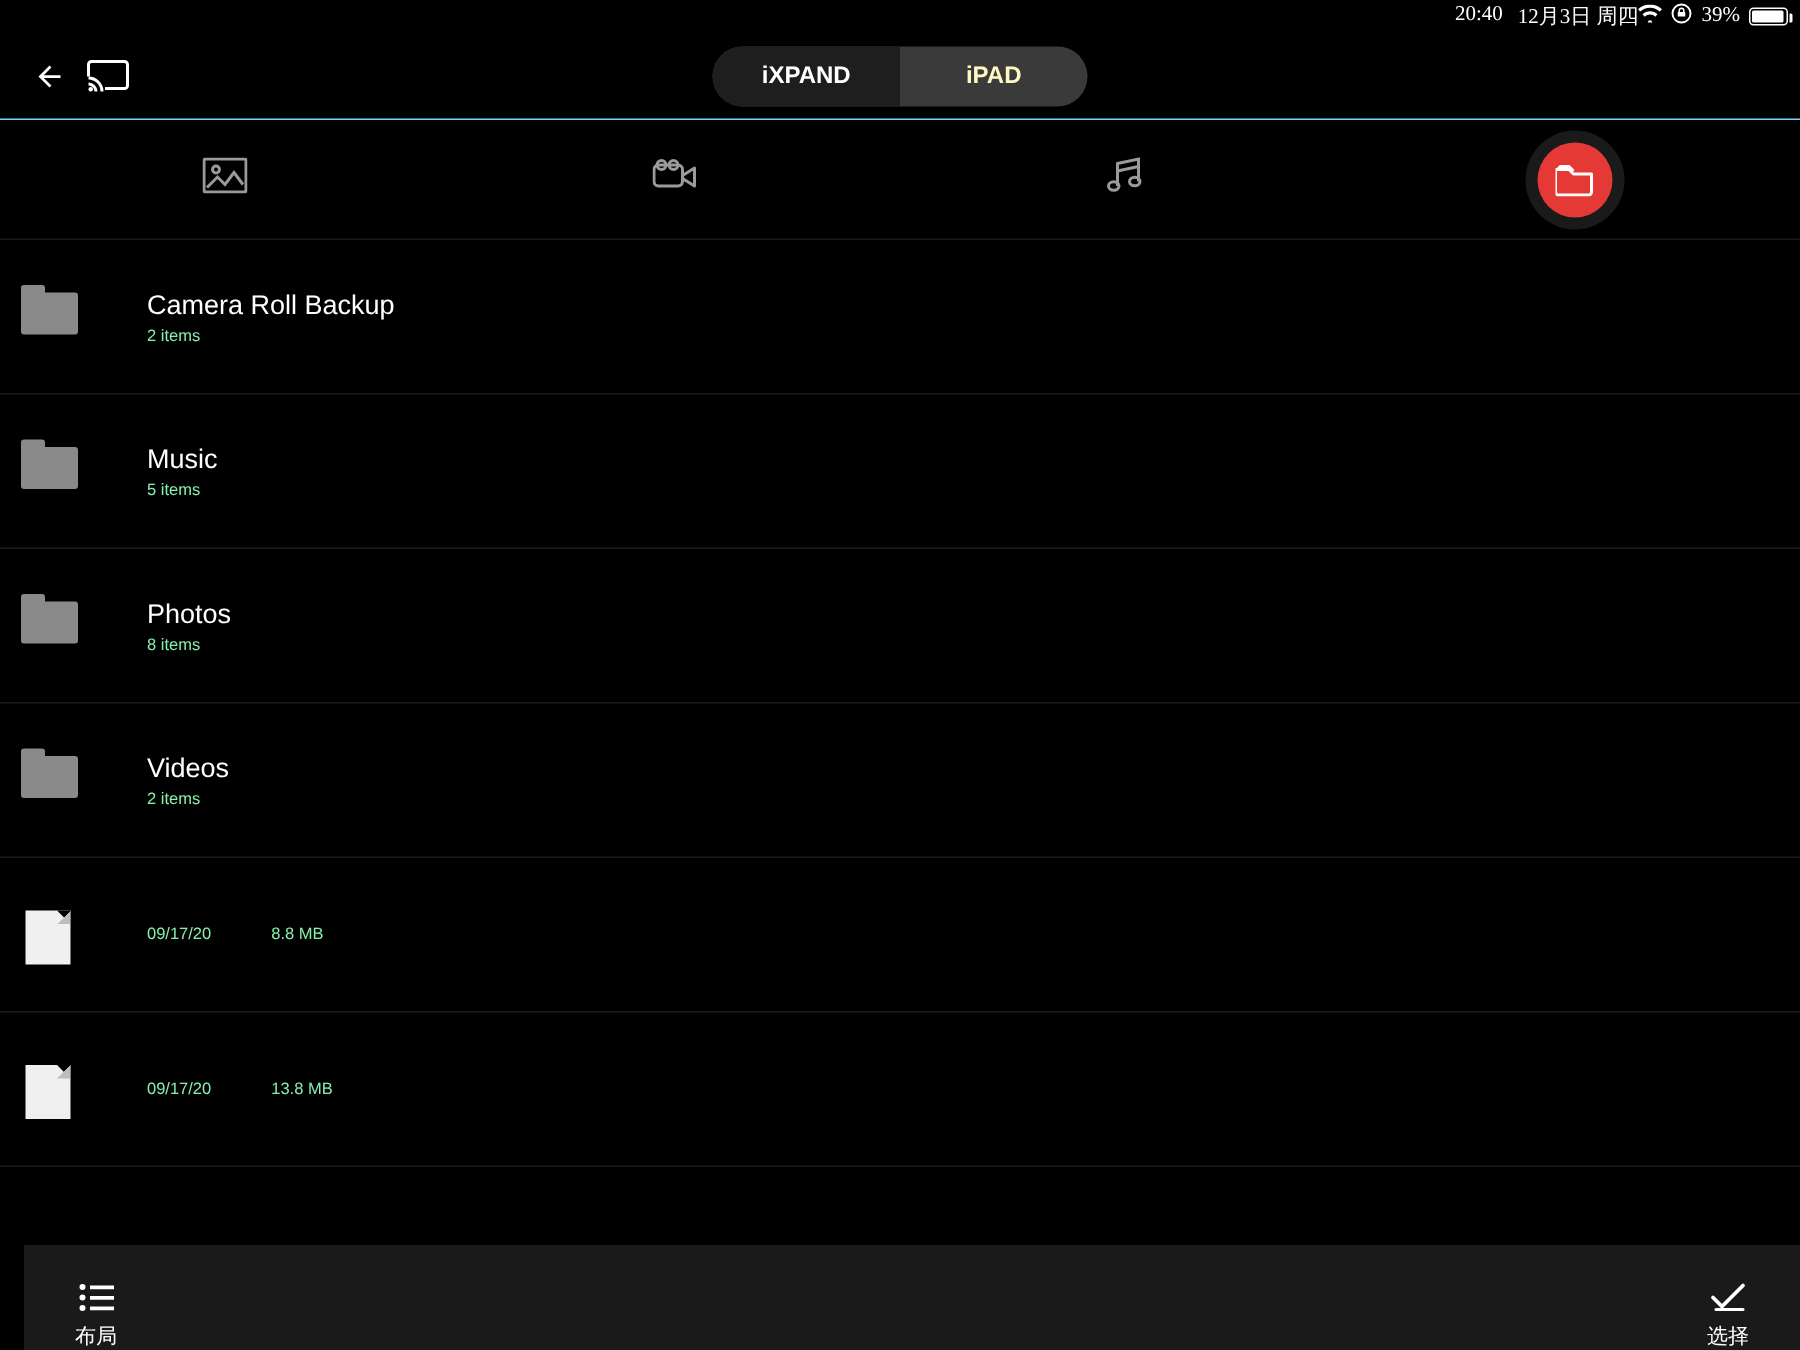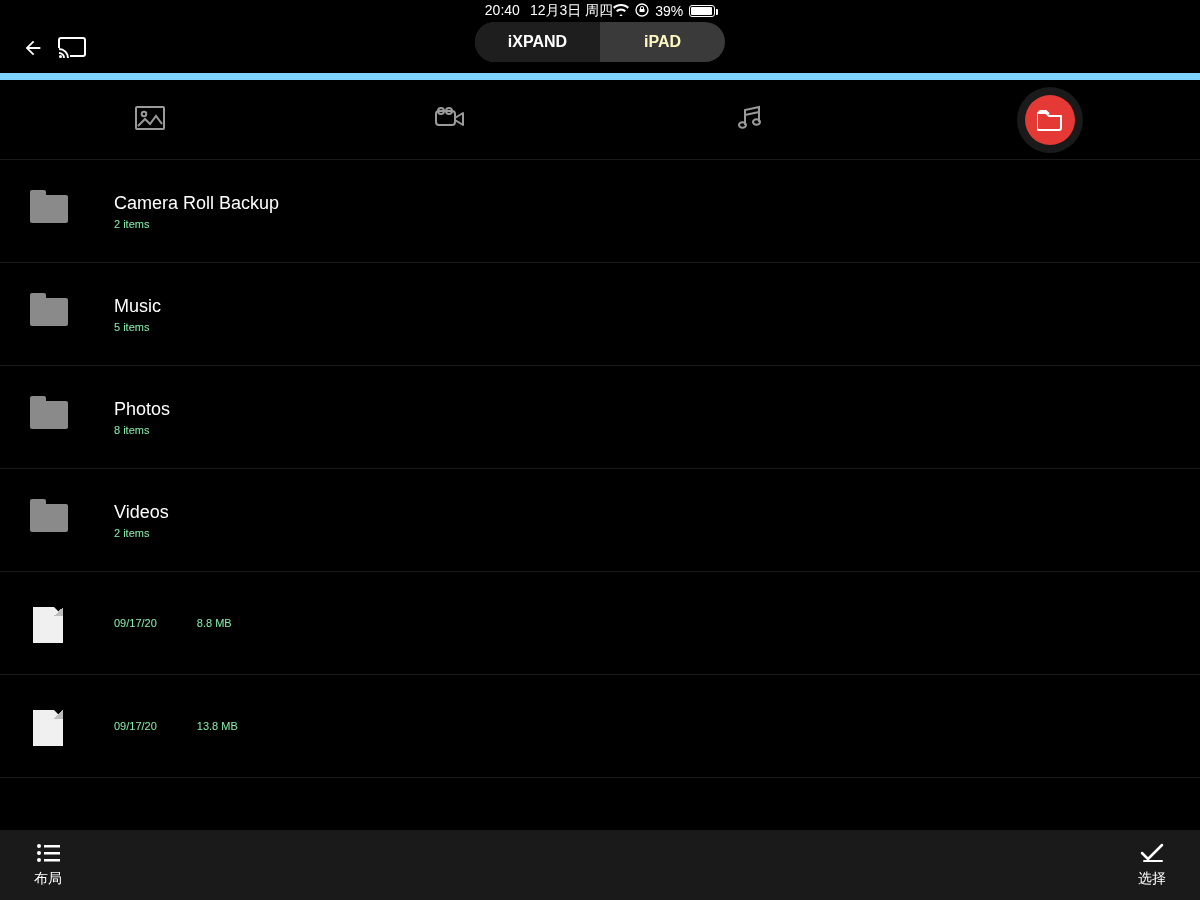--- a/index.html
+++ b/index.html
@@ -1,49 +1,49 @@
 <!DOCTYPE html>
 <html><head>
 <meta charset="utf-8">
 <style>
   * { margin: 0; padding: 0; box-sizing: border-box; }
   html, body { width: 1200px; height: 900px; background: #000; color: #fff; font-family: -apple-system, "Helvetica Neue", Arial, sans-serif; overflow: hidden; }
   
-  .status-bar { display: flex; justify-content: center; align-items: center; height: 22px; padding: 0 8px; font-size: 14px; }
+  .status-bar { display: flex; justify-content: flex-end; align-items: center; height: 22px; padding: 0 8px; font-size: 14px; font-family: Liberation Serif, serif; }
   .status-left { display: flex; gap: 10px; }
   .status-right { display: flex; align-items: center; gap: 6px; }
   
-  .top-nav { display: flex; height: 58px; position: relative; border-bottom: 7px solid #7dd3fc; }
+  .top-nav { display: flex; align-items: center; height: 58px; position: relative; border-bottom: 1px solid #7dd3fc; }
   .nav-left { display: flex; align-items: center; gap: 14px; padding-left: 22px; }
   .nav-left svg { display: block; }
   
   .segment { position: absolute; left: 50%; transform: translateX(-50%); display: flex; background: #3a3a3a; border-radius: 22px; overflow: hidden; }
   .segment-btn { width: 125px; height: 40px; display: flex; align-items: center; justify-content: center; font-size: 16px; font-weight: 600; cursor: pointer; }
   .segment-btn.active { background: #1e1e1e; color: #fff; }
   .segment-btn.inactive { color: #fef9c3; }
   
   .category-tabs { display: flex; height: 80px; align-items: center; border-bottom: 1px solid #1a1a1a; }
   .cat-tab { flex: 1; display: flex; align-items: center; justify-content: center; height: 100%; cursor: pointer; }
   .cat-icon { color: #9a9a9a; }
   .cat-active-wrap { position: relative; width: 66px; height: 66px; border-radius: 50%; background: #1a1a1a; display: flex; align-items: center; justify-content: center; }
   .cat-active-inner { width: 50px; height: 50px; border-radius: 50%; background: #e53935; display: flex; align-items: center; justify-content: center; color: #fff; }
   
   .file-list { height: 670px; overflow-y: auto; }
-  .row { display: flex; align-items: center; height: 103px; padding-left: 30px; border-bottom: 1px solid #1a1a1a; cursor: pointer; }
+  .row { display: flex; align-items: center; height: 103px; padding-left: 14px; border-bottom: 1px solid #1a1a1a; cursor: pointer; }
   .row-icon { width: 40px; height: 32px; flex-shrink: 0; }
   .folder-shape { width: 38px; height: 28px; background: #8a8a8a; position: relative; border-radius: 2px; }
   .folder-shape::before { content: ""; position: absolute; top: -5px; left: 0; width: 16px; height: 7px; background: #8a8a8a; border-radius: 2px 2px 0 0; }
   .file-shape { width: 30px; height: 36px; background: #f0f0f0; position: relative; margin-left: 3px; }
   .file-shape::before { content: ""; position: absolute; top: 0; right: 0; width: 0; height: 0; border-left: 9px solid transparent; border-top: 9px solid #000; }
   .file-shape::after { content: ""; position: absolute; top: 0; right: 0; width: 9px; height: 9px; background: linear-gradient(135deg, transparent 50%, #bdbdbd 50%); }
   .row-text { margin-left: 44px; display: flex; flex-direction: column; gap: 4px; }
   .row-title { font-size: 18px; color: #fff; }
   .row-sub { font-size: 11px; color: #86efac; display: flex; gap: 40px; }
   
-  .bottom-bar { position: absolute; bottom: 0; left: 0; right: 0; height: 70px; background: #1a1a1a; display: flex; justify-content: space-between; align-items: center; padding: 0 34px; }
+  .bottom-bar { position: absolute; bottom: 0; left: 16px; right: 0; height: 70px; background: #1a1a1a; display: flex; justify-content: space-between; align-items: flex-end; padding: 0 34px; }
   .bottom-btn { display: flex; flex-direction: column; align-items: center; gap: 4px; cursor: pointer; font-size: 14px; color: #fff; }
   
   .battery { width: 26px; height: 12px; border: 1.5px solid #fff; border-radius: 3px; position: relative; }
   .battery::after { content: ""; position: absolute; right: -4px; top: 3px; width: 2px; height: 6px; background: #fff; border-radius: 0 1px 1px 0; }
   .battery-fill { position: absolute; left: 1px; top: 1px; bottom: 1px; background: #fff; border-radius: 1px; }
 </style>
 </head>
 <body>
 
 <div class="status-bar">

